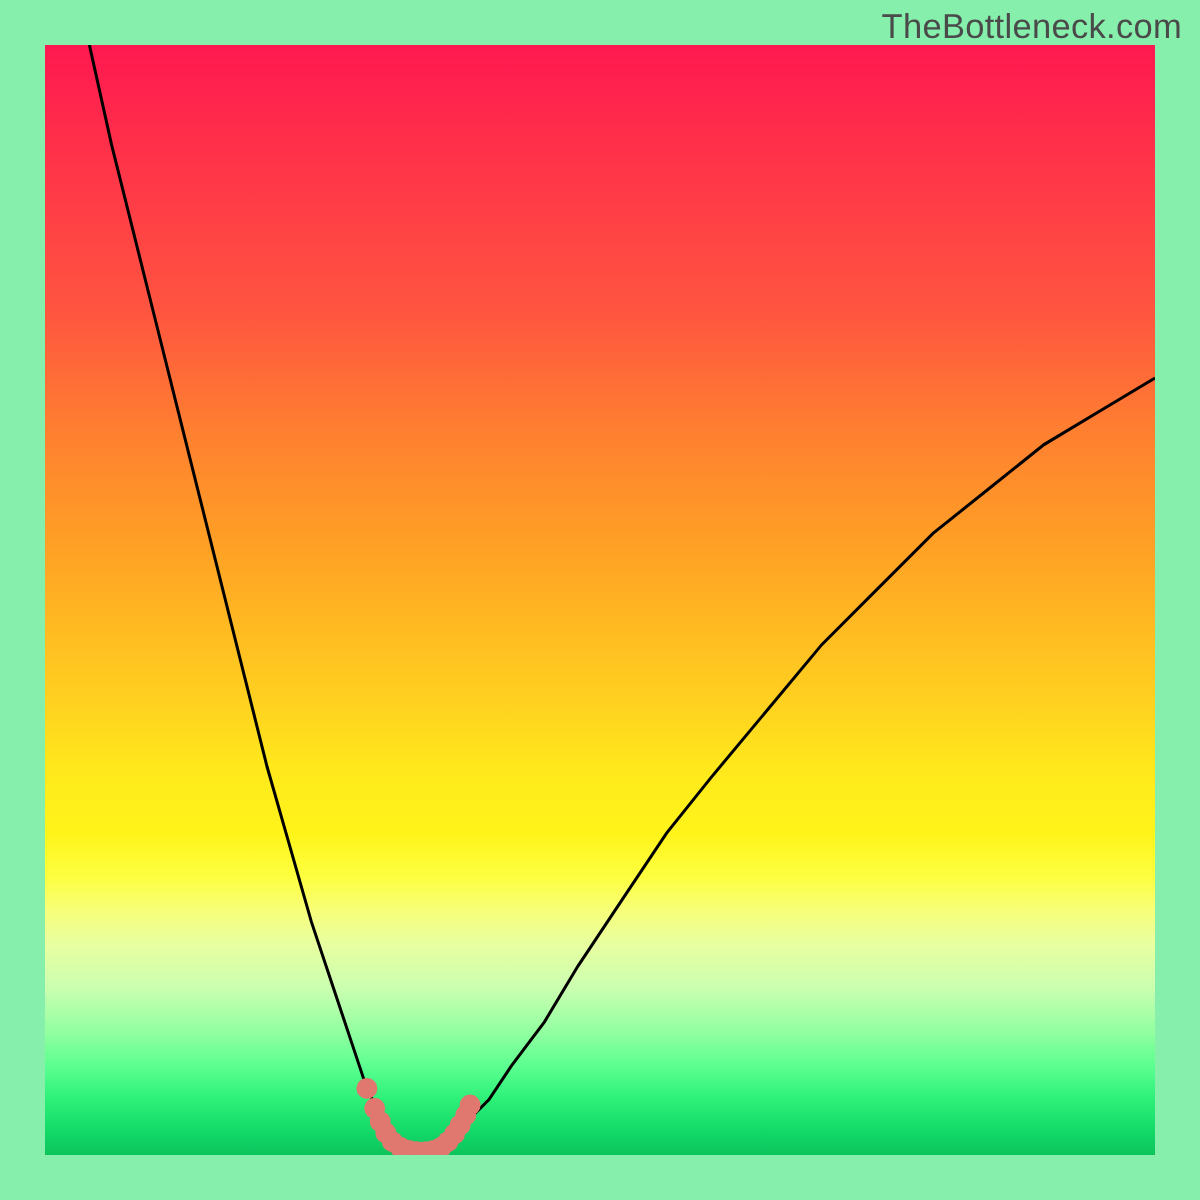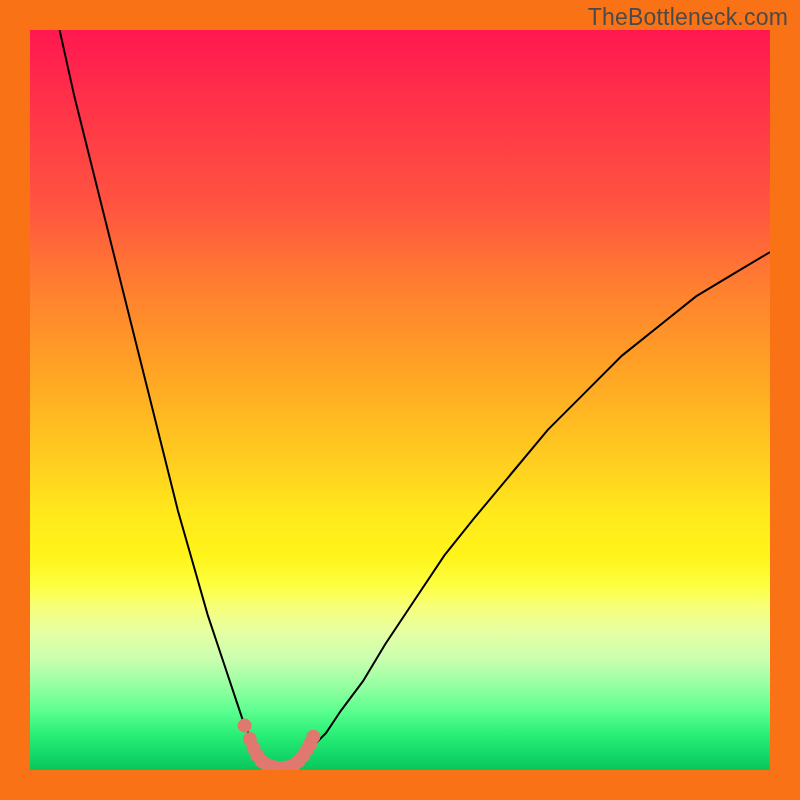--- a/index.html
+++ b/index.html
@@ -7,21 +7,21 @@
     padding: 0;
     width: 800px;
     height: 800px;
     overflow: hidden;
     background: #000;
     font-family: Arial, Helvetica, sans-serif;
   }
   .frame {
     position: absolute;
     inset: 0;
-    background: #f97316;
+    background: #86efac;
   }
   .plot-area {
     position: absolute;
     left: 30px;
     top: 30px;
     width: 740px;
     height: 740px;
     overflow: hidden;
   }
   .gradient-bg {

